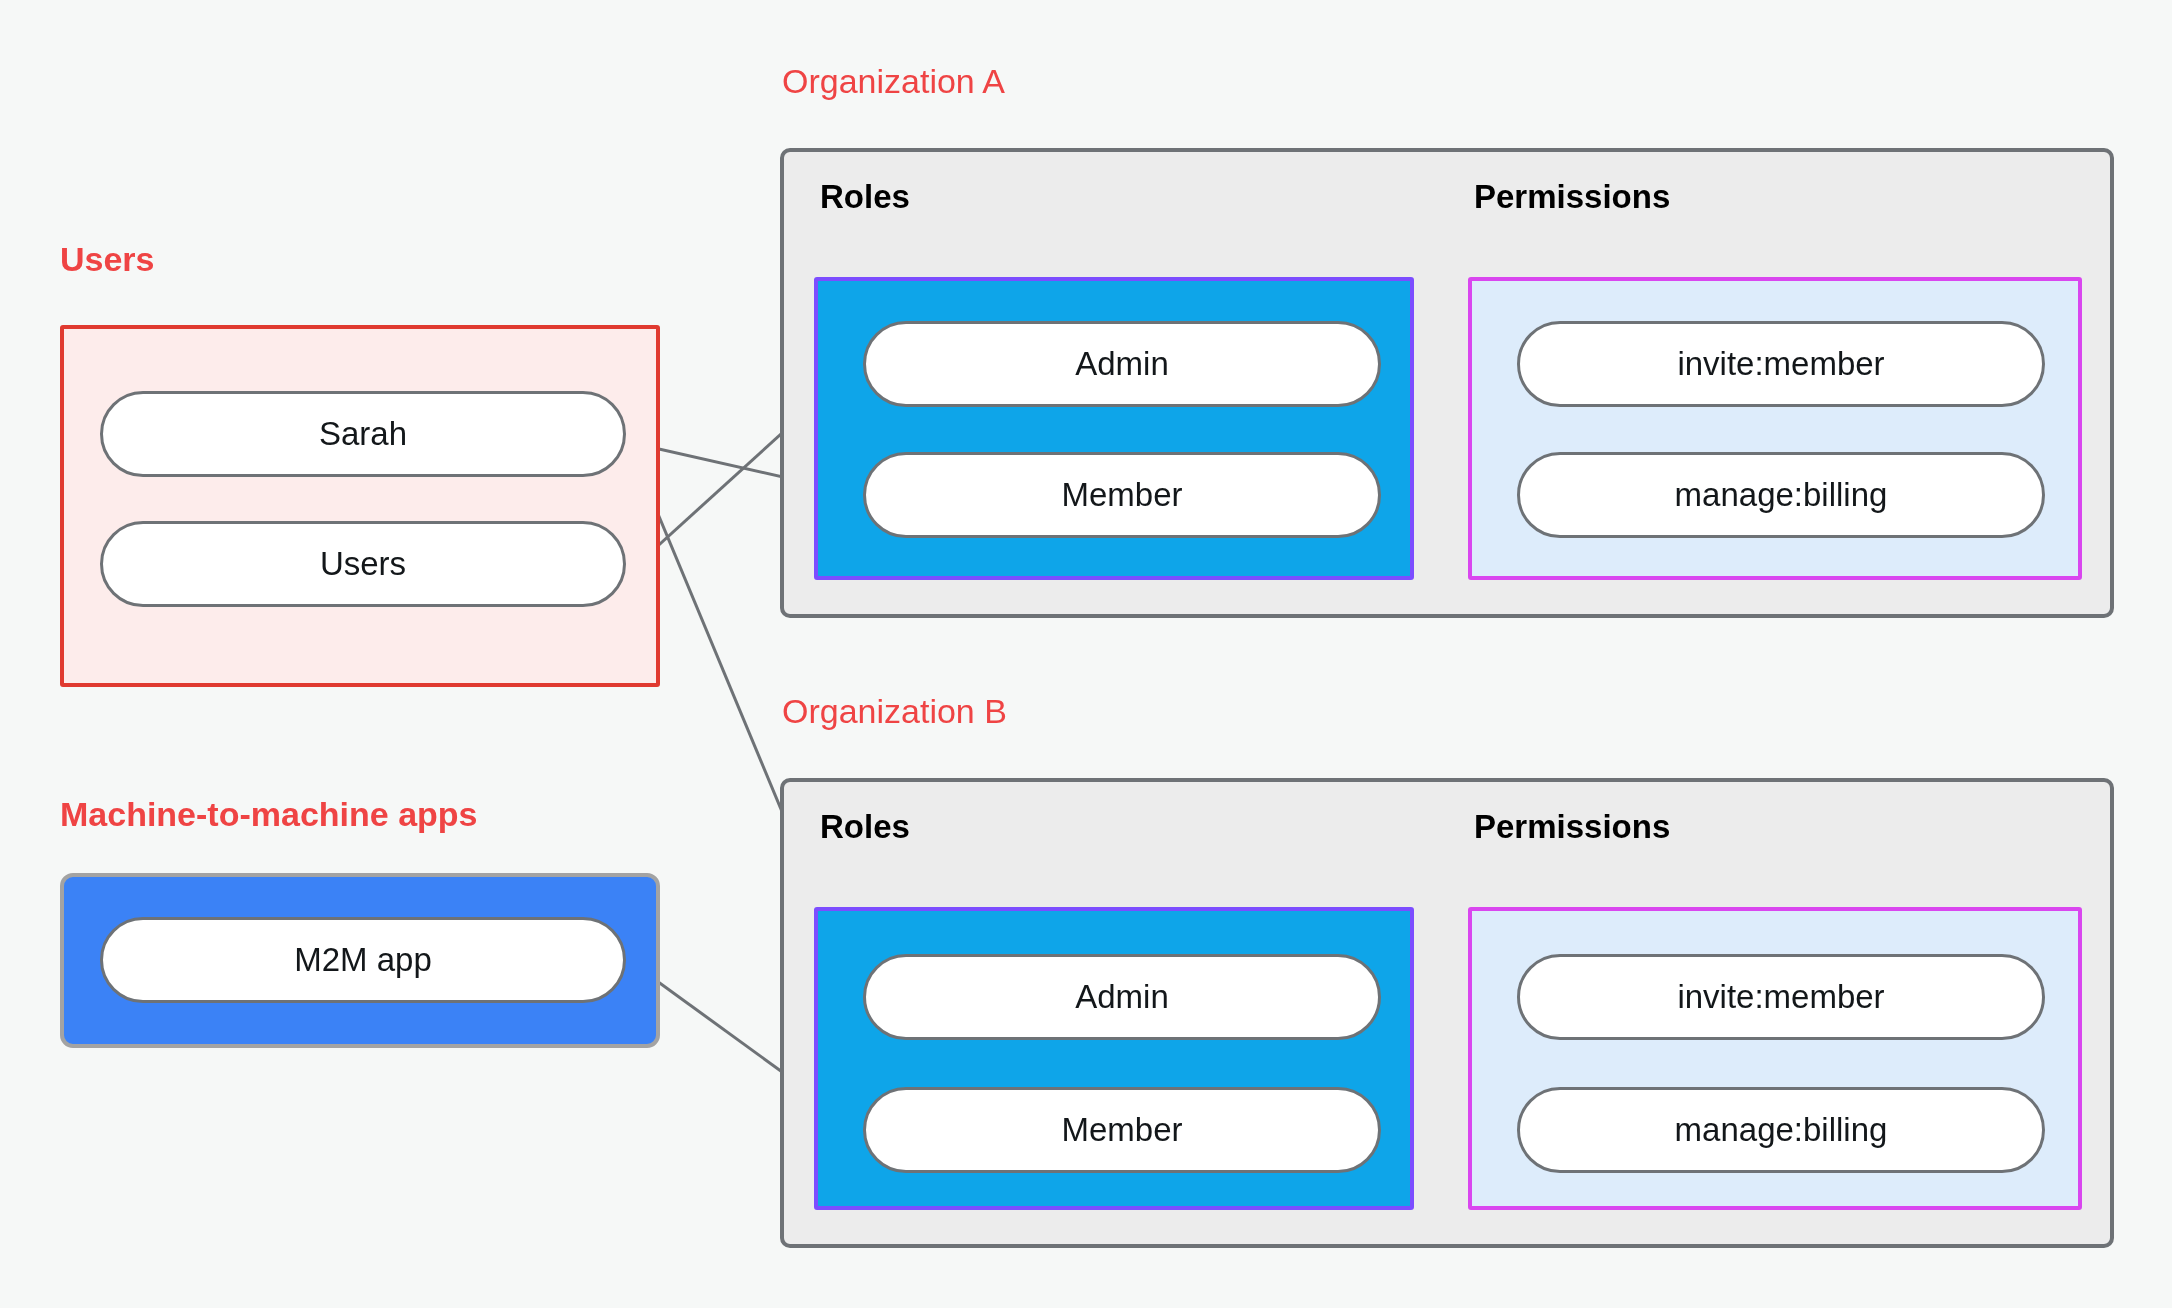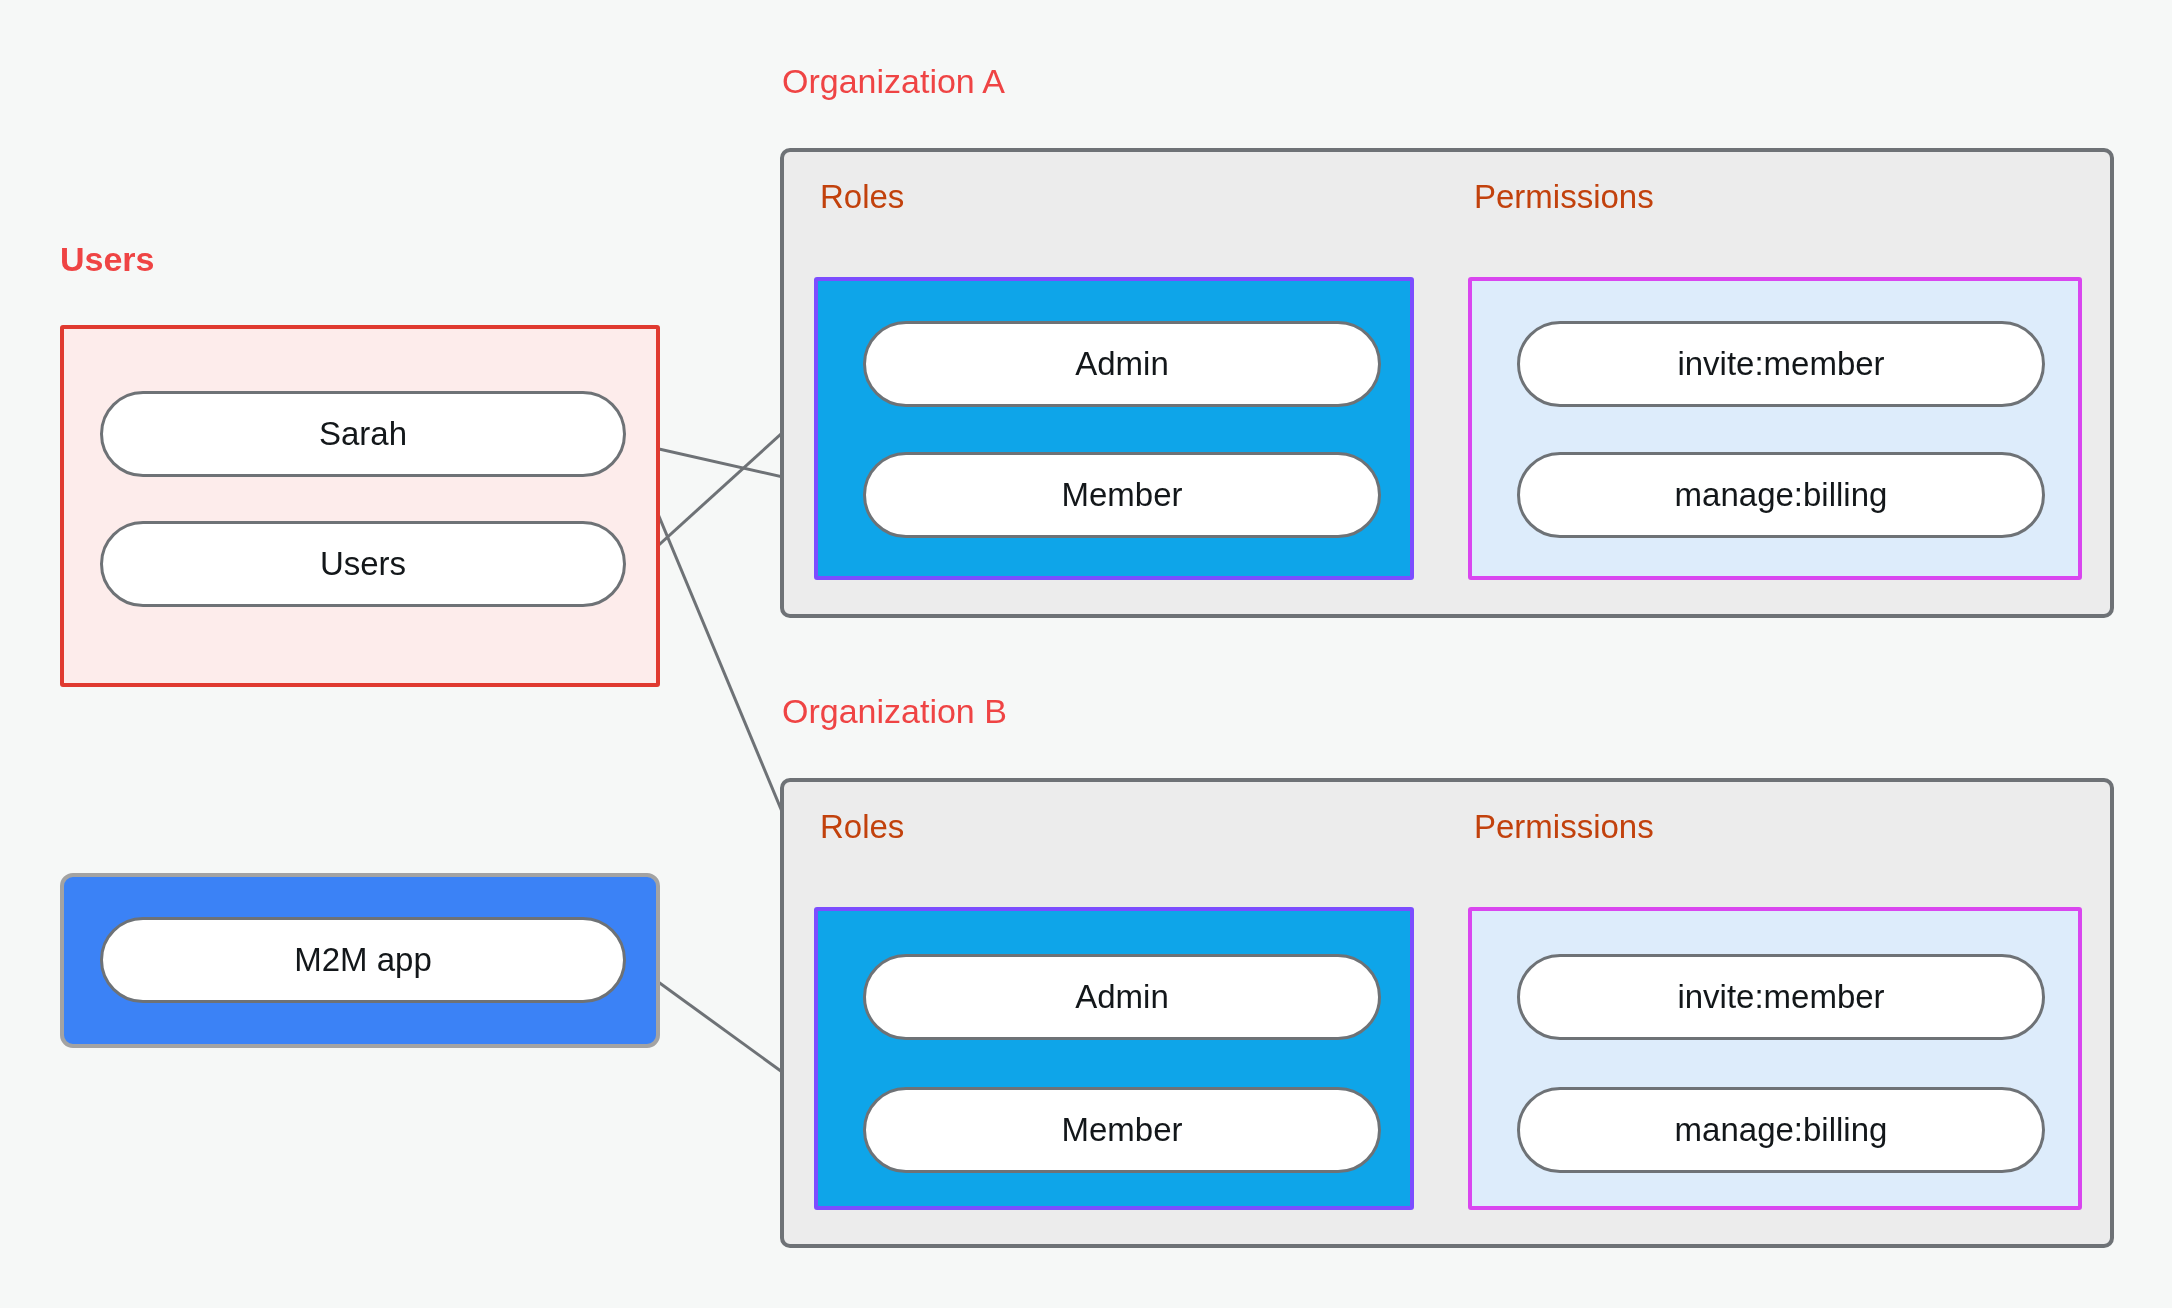--- a/index.html
+++ b/index.html
@@ -42,22 +42,22 @@
     color: #ef4444;
     white-space: nowrap;
     z-index: 3;
   }
   .caption-light {
     font-weight: 400;
   }
   .sub-caption {
     position: absolute;
     font-size: 33px;
-    font-weight: 400;
-    color: #c2410c;
+    font-weight: 700;
+    color: #000000;
     white-space: nowrap;
     z-index: 3;
   }
 
   
   .group-box {
     position: absolute;
     box-sizing: border-box;
     z-index: 2;
   }
@@ -140,20 +140,21 @@
     <circle class="edge-dot" cx="1512" cy="1127" r="11"></circle>
   </svg>
 
   <div class="caption" style="left:60px; top:240px;">Users</div>
 
   <div class="group-box grp-users" style="left:60px; top:325px; width:600px; height:362px;">
     <div class="pill" style="left:36px; top:62px; width:526px; height:86px;">Sarah</div>
     <div class="pill" style="left:36px; top:192px; width:526px; height:86px;">Users</div>
   </div>
 
+  <div class="caption" style="left:60px; top:795px;">Machine-to-machine apps</div>
 
   <div class="group-box grp-m2m" style="left:60px; top:873px; width:600px; height:175px;">
     <div class="pill" style="left:36px; top:40px; width:526px; height:86px;">M2M app</div>
   </div>
 
   <div class="caption caption-light" style="left:782px; top:62px;">Organization A</div>
 
   <div class="group-box grp-org" style="left:780px; top:148px; width:1334px; height:470px;">
 
     <div class="sub-caption" style="left:36px; top:26px;">Roles</div>

